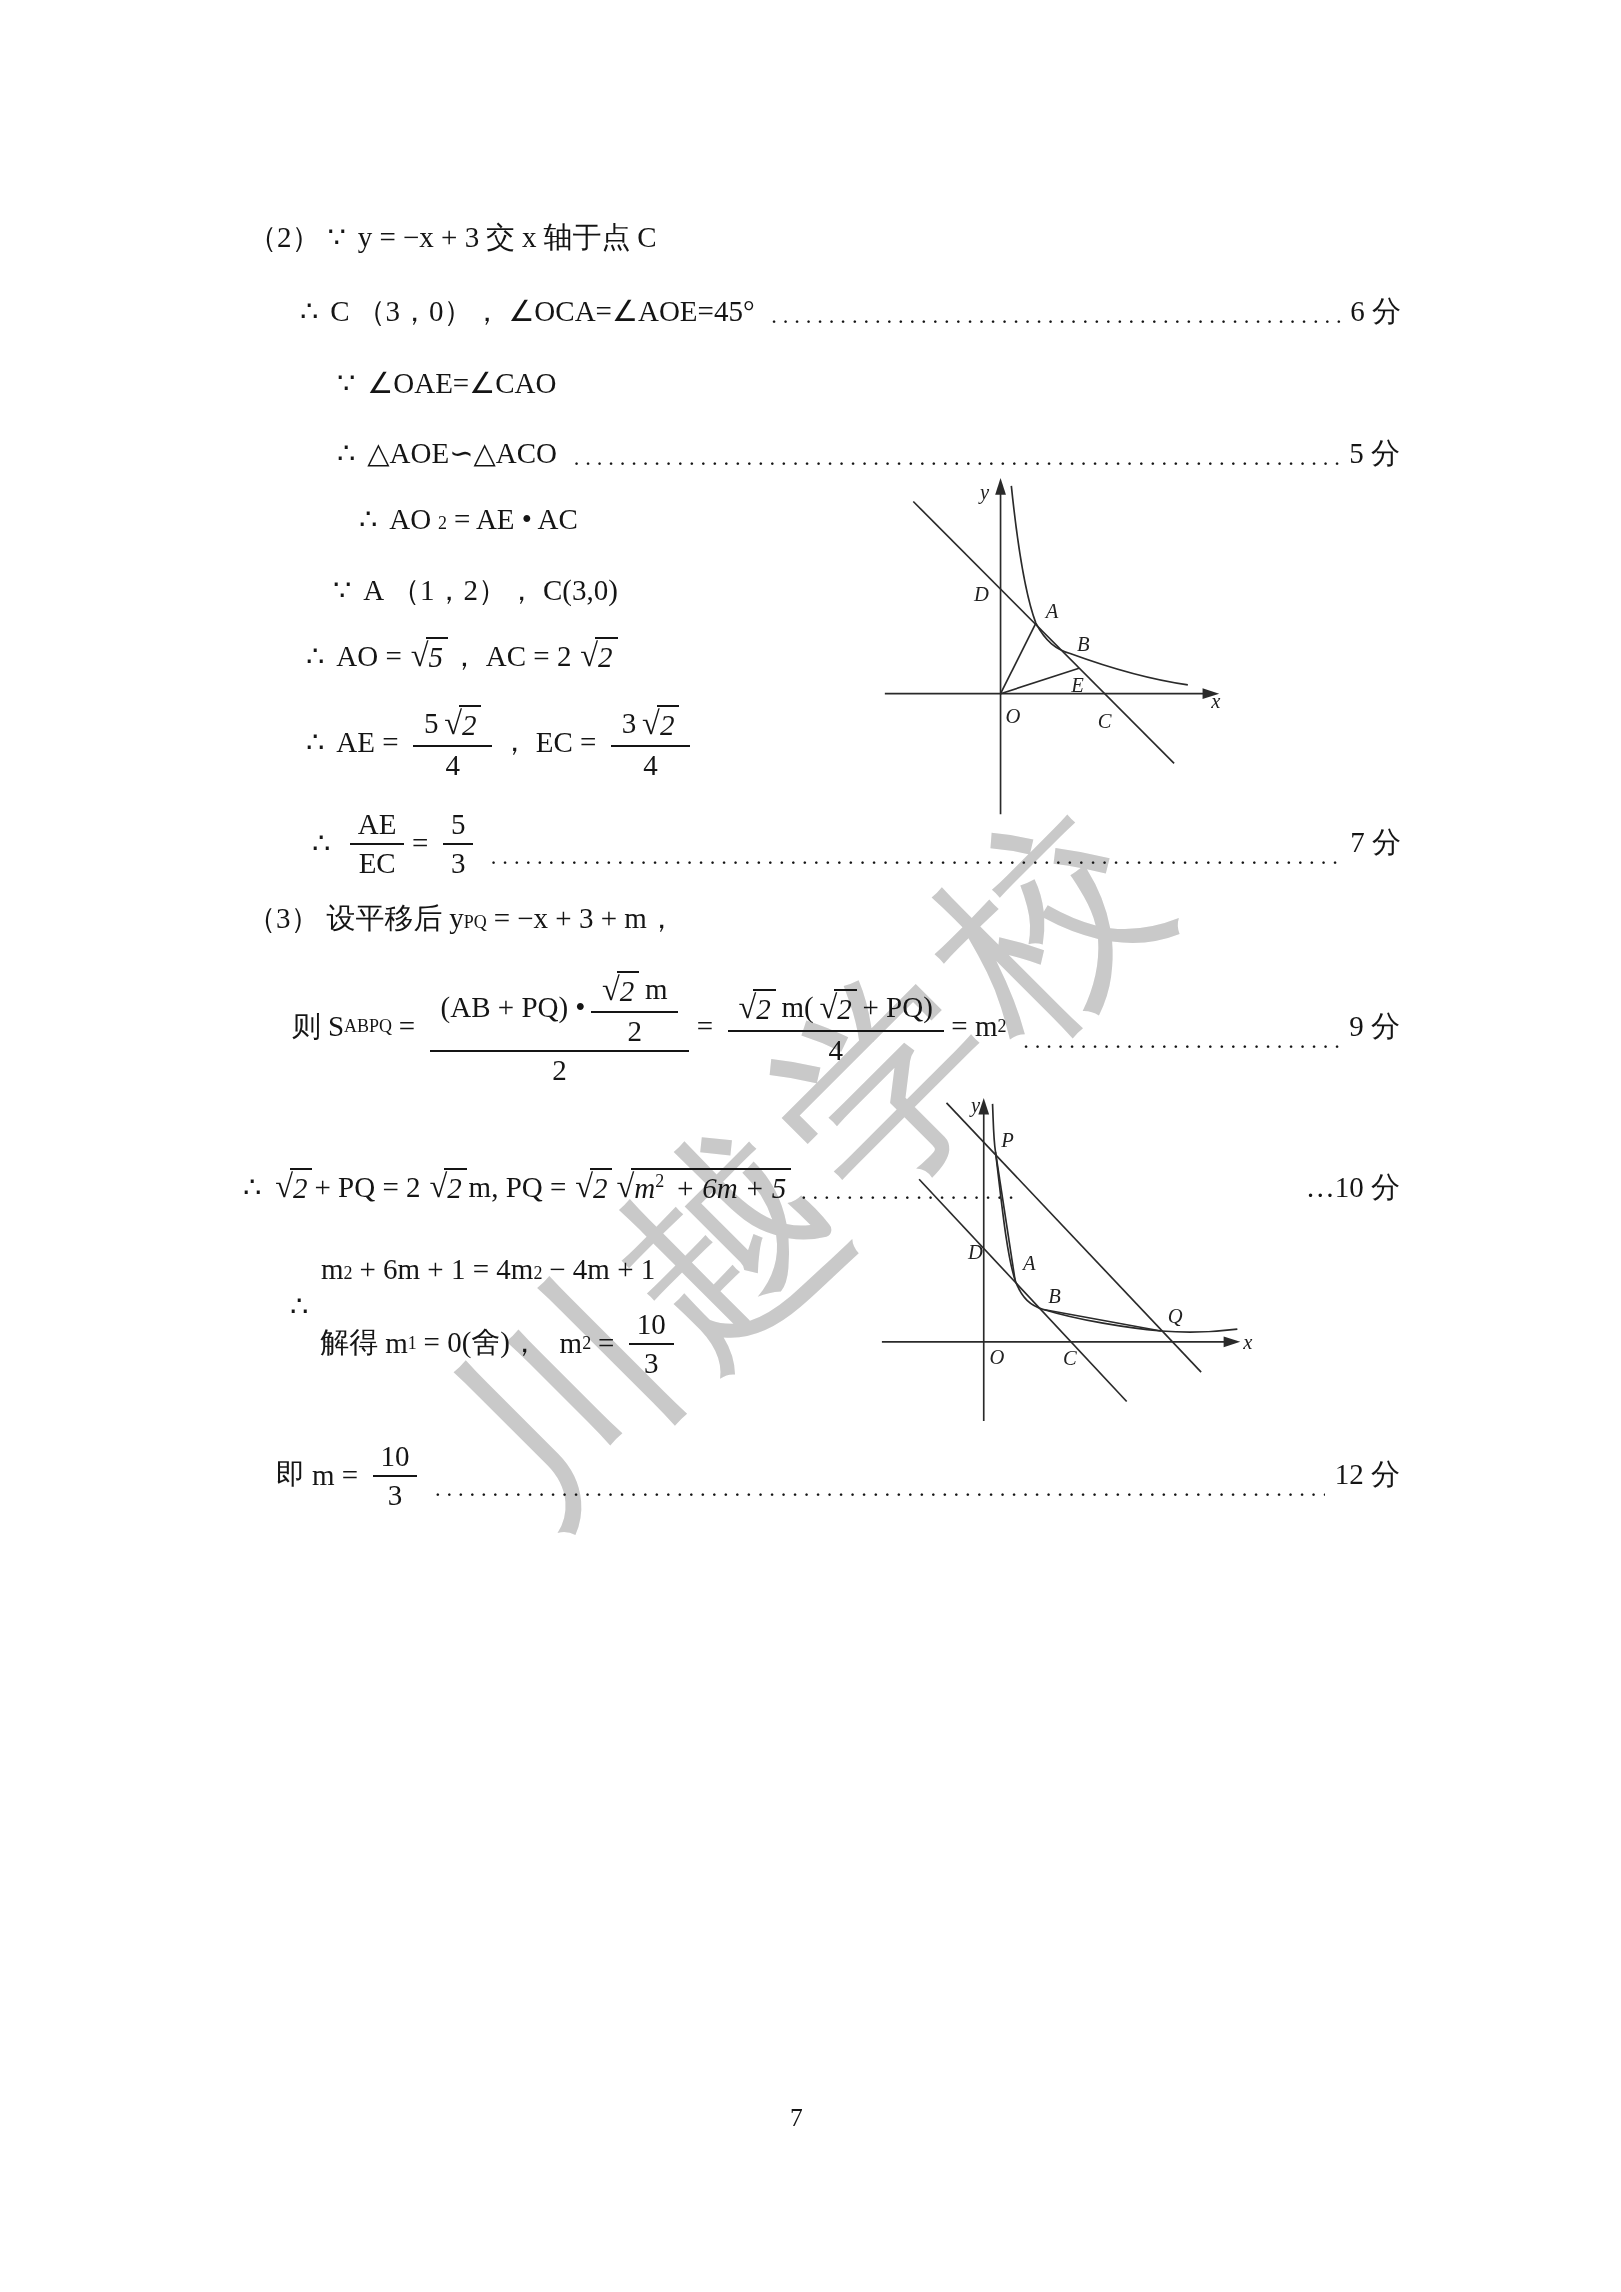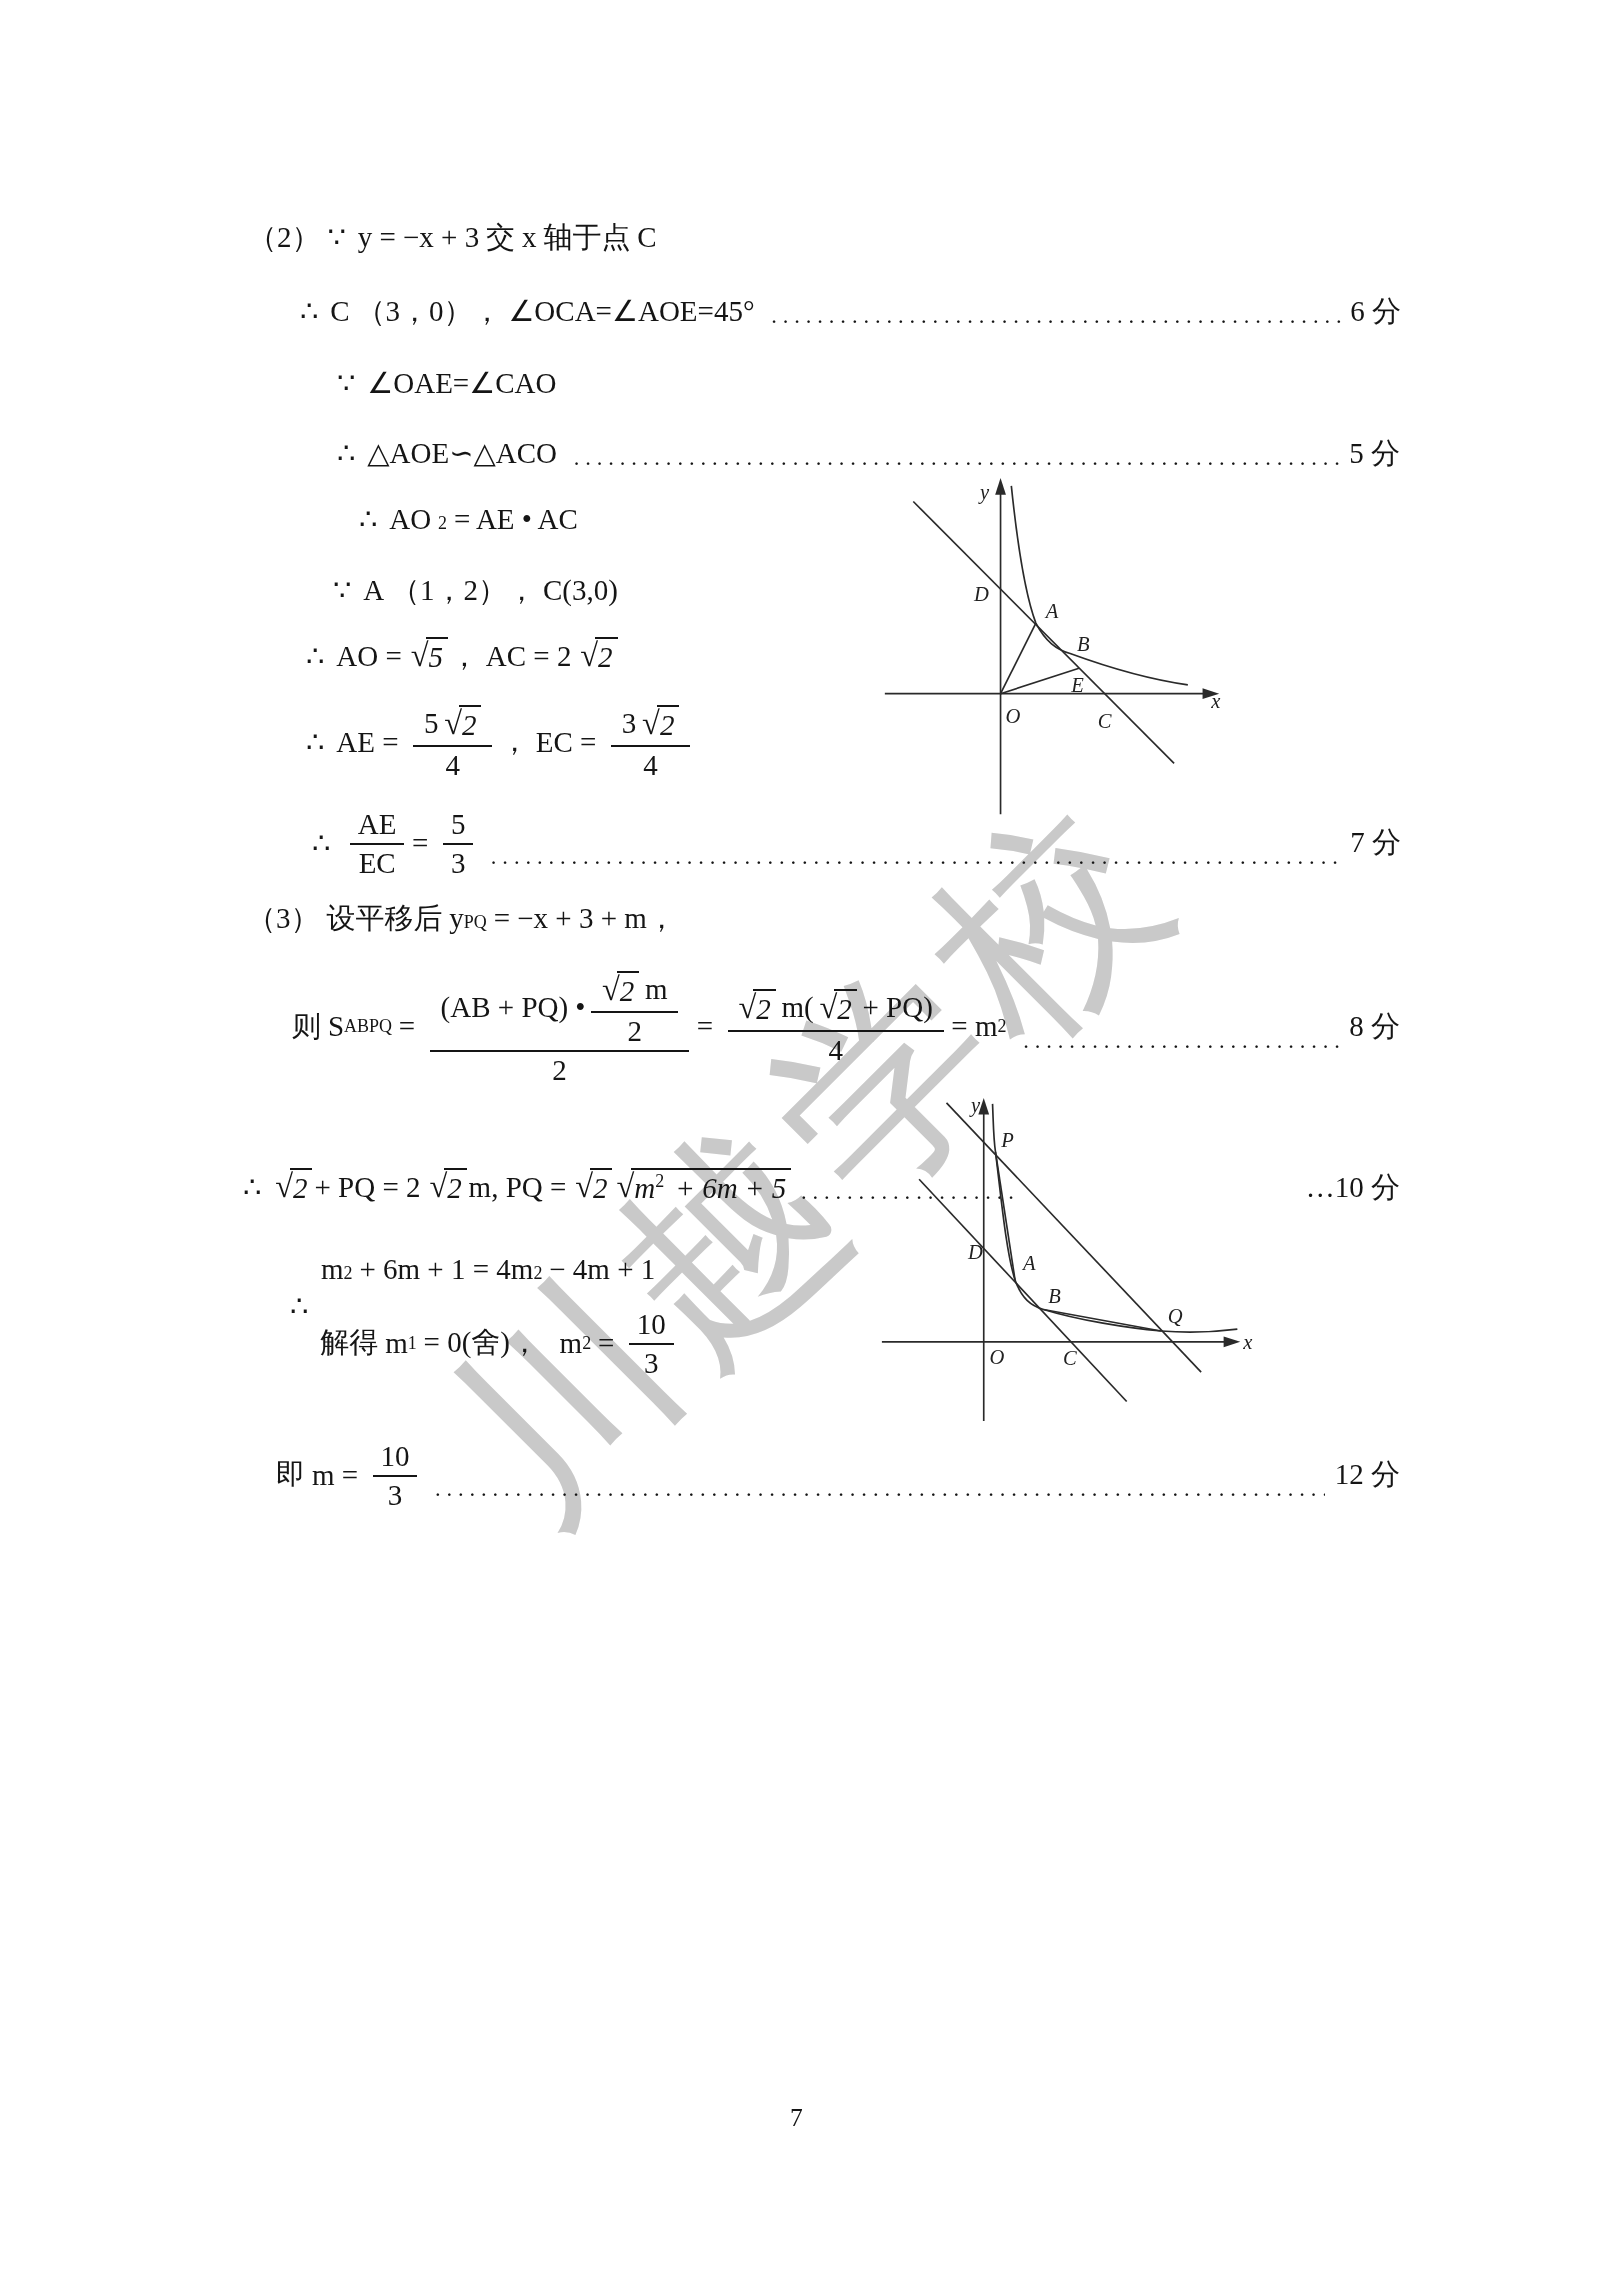--- a/index.html
+++ b/index.html
@@ -187,21 +187,21 @@
             <span class="sg">√</span>
             <span class="rad">2</span>
           </span>
         <span class="mt">+ PQ)</span>
       </span>
       <span class="bot rm">4</span>
     </span>
     <span class="mt" style="margin-right:0;">= m</span>
     <sup>2</sup>
     <span class="lead">......................................................................................................................................................................</span>
-    <span class="score">8 分</span>
+    <span class="score">9 分</span>
   </div>
 
   <div class="row" style="left:243px;top:1168px;width:1164px;">
     <span class="sym">∴</span>
     <span class="sqrt">
         <span class="sg">√</span>
         <span class="rad">2</span>
       </span>
     <span class="mt">+ PQ = 2</span>
     <span class="sqrt">

